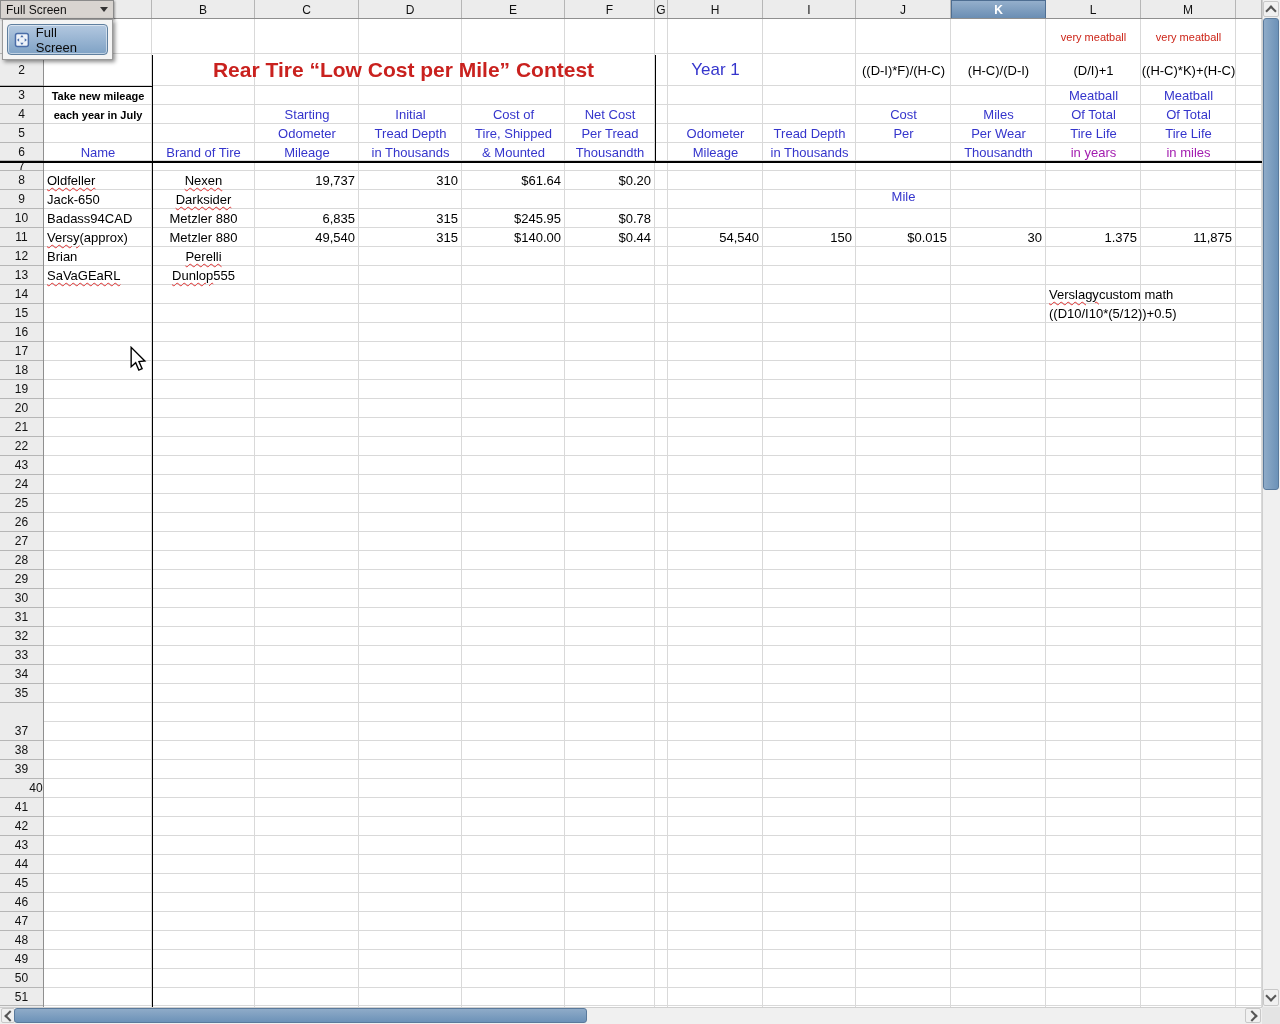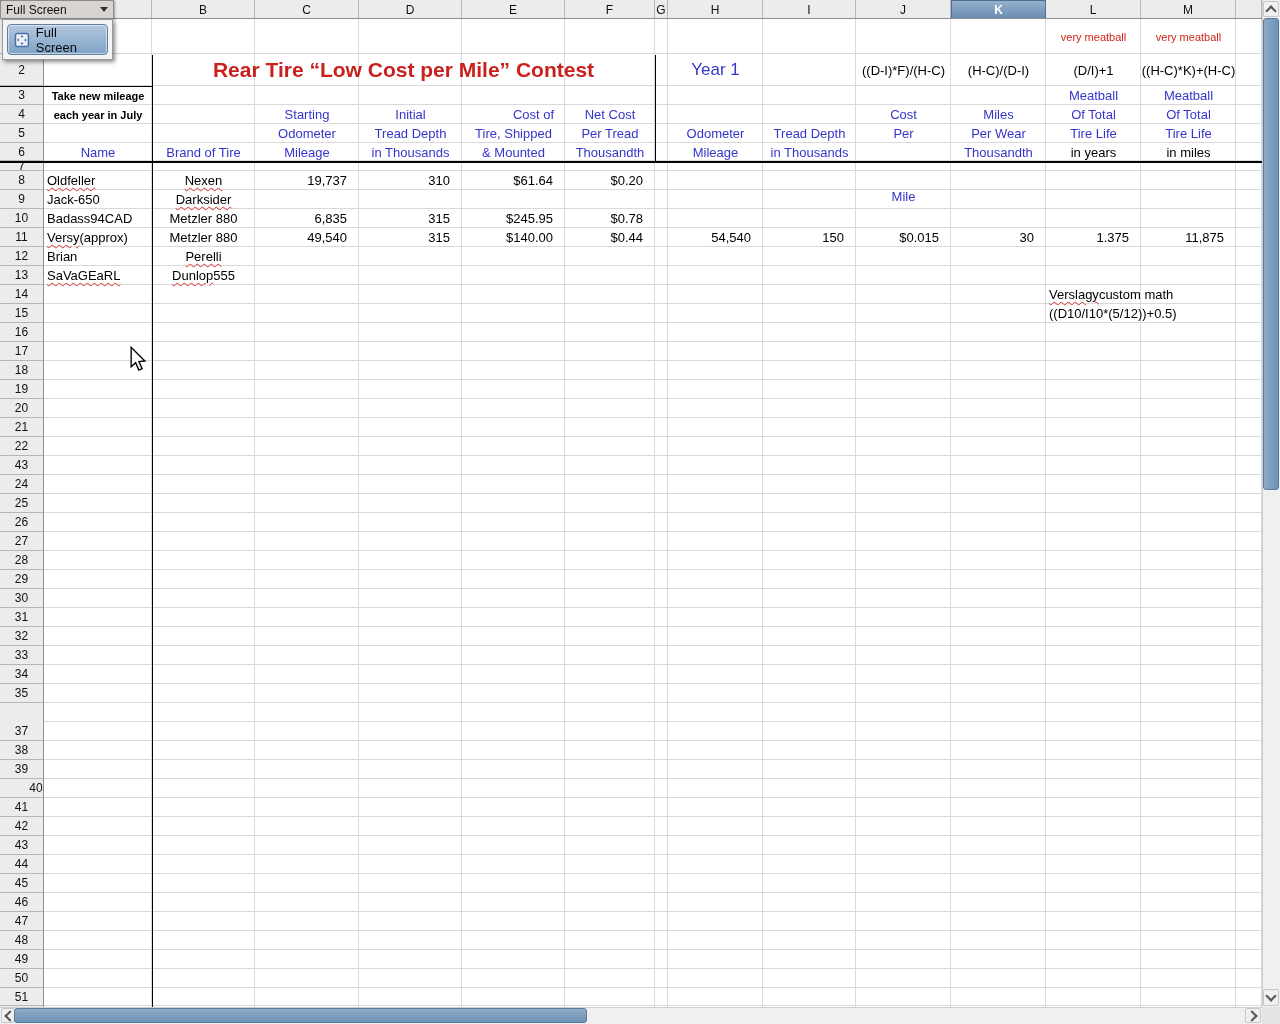--- a/index.html
+++ b/index.html
@@ -21,25 +21,25 @@
 
   
   .gridbg{position:absolute;background:#ffffff;}
   .gl{position:absolute;background:#d9d9d9;}
   .dark{position:absolute;background:#000;}
 
   .cell{position:absolute;display:flex;align-items:center;white-space:nowrap;overflow:visible;
         font-size:13px;color:#000;box-sizing:border-box;}
   .a-l{justify-content:flex-start;padding-left:3px;}
   .a-c{justify-content:center;}
-  .a-r{justify-content:flex-end;padding-right:12px;}
+  .a-r{justify-content:flex-end;padding-right:4px;}
   .c-title{font-size:21px;font-weight:bold;color:#c9211e;}
   .c-year{font-size:17px;color:#3535cc;}
   .c-blue{color:#3535cc;}
-  .c-red{color:#000000;}
+  .c-red{color:#a21caf;}
   .c-redsmall{font-size:11px;color:#cc2418;}
   .c-boldsmall{font-size:11px;font-weight:bold;color:#000;}
   .c-formula{color:#000;}
   .sq{text-decoration-line:underline;text-decoration-style:wavy;text-decoration-color:#e03030;
       text-decoration-thickness:1px;text-underline-offset:2px;}
 
   
   .sb-track{position:absolute;background:#f0f0f0;}
   .sb-btn{position:absolute;background:#f0f0f0;border:1px solid #c8c8c8;box-sizing:border-box;
           display:flex;align-items:center;justify-content:center;border-radius:2px;}
@@ -221,21 +221,21 @@
       <div class="cell c-formula a-c" style="left: 856px; top: 54px; width: 95px; height: 32px;">((D-I)*F)/(H-C)</div>
       <div class="cell c-formula a-c" style="left: 951px; top: 54px; width: 95px; height: 32px;">(H-C)/(D-I)</div>
       <div class="cell c-formula a-c" style="left: 1046px; top: 54px; width: 95px; height: 32px;">(D/I)+1</div>
       <div class="cell c-formula a-c" style="left: 1141px; top: 54px; width: 95px; height: 32px;">((H-C)*K)+(H-C)</div>
       <div class="cell c-boldsmall a-c" style="left: 44px; top: 86px; width: 108px; height: 19px;">Take new mileage</div>
       <div class="cell c-blue a-c" style="left: 1046px; top: 86px; width: 95px; height: 19px;">Meatball</div>
       <div class="cell c-blue a-c" style="left: 1141px; top: 86px; width: 95px; height: 19px;">Meatball</div>
       <div class="cell c-boldsmall a-c" style="left: 44px; top: 105px; width: 108px; height: 19px;">each year in July</div>
       <div class="cell c-blue a-c" style="left: 255px; top: 105px; width: 104px; height: 19px;">Starting</div>
       <div class="cell c-blue a-c" style="left: 359px; top: 105px; width: 103px; height: 19px;">Initial</div>
-      <div class="cell c-blue a-c" style="left: 482px; top: 105px; width: 103px; height: 19px; text-align: center;">Cost of</div>
+      <div class="cell c-blue a-c" style="left: 462px; top: 105px; width: 103px; height: 19px; text-align: center;">Cost of</div>
       <div class="cell c-blue a-c" style="left: 565px; top: 105px; width: 90px; height: 19px;">Net Cost</div>
       <div class="cell c-blue a-c" style="left: 856px; top: 105px; width: 95px; height: 19px;">Cost</div>
       <div class="cell c-blue a-c" style="left: 951px; top: 105px; width: 95px; height: 19px;">Miles</div>
       <div class="cell c-blue a-c" style="left: 1046px; top: 105px; width: 95px; height: 19px;">Of Total</div>
       <div class="cell c-blue a-c" style="left: 1141px; top: 105px; width: 95px; height: 19px;">Of Total</div>
       <div class="cell c-blue a-c" style="left: 255px; top: 124px; width: 104px; height: 19px;">Odometer</div>
       <div class="cell c-blue a-c" style="left: 359px; top: 124px; width: 103px; height: 19px;">Tread Depth</div>
       <div class="cell c-blue a-c" style="left: 462px; top: 124px; width: 103px; height: 19px;">Tire, Shipped</div>
       <div class="cell c-blue a-c" style="left: 565px; top: 124px; width: 90px; height: 19px;">Per Tread</div>
       <div class="cell c-blue a-c" style="left: 668px; top: 124px; width: 95px; height: 19px;">Odometer</div>

